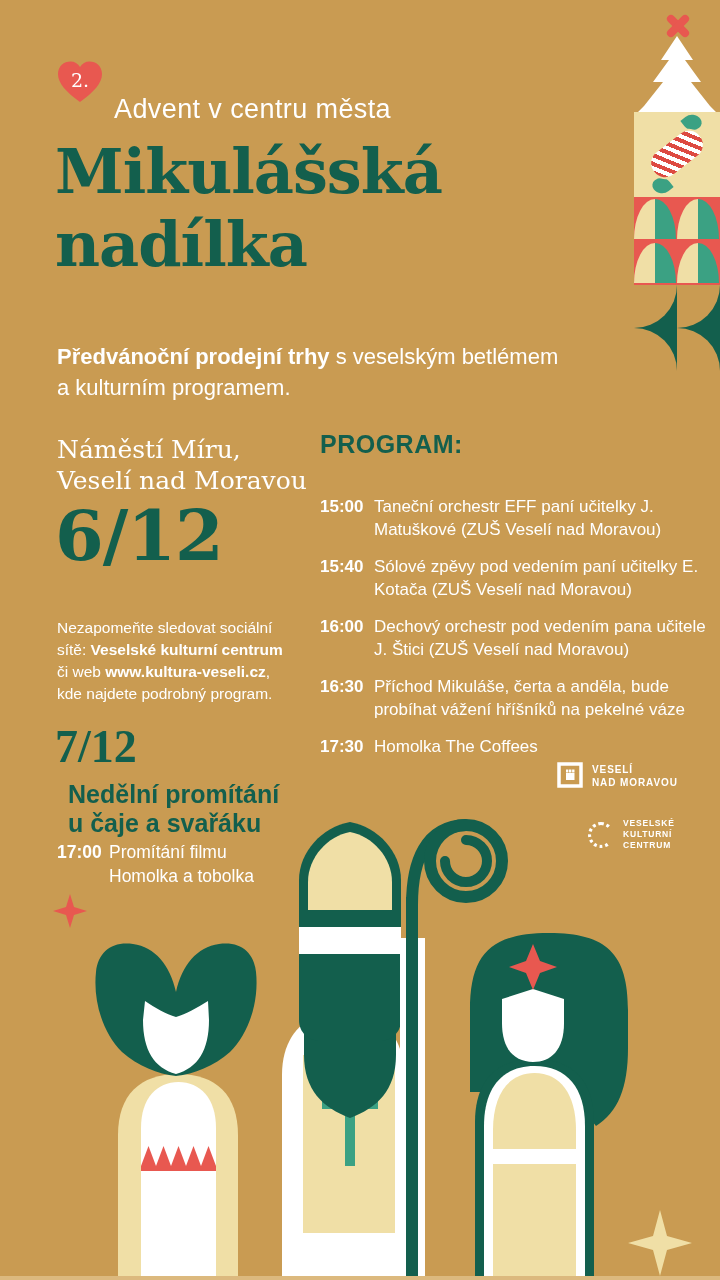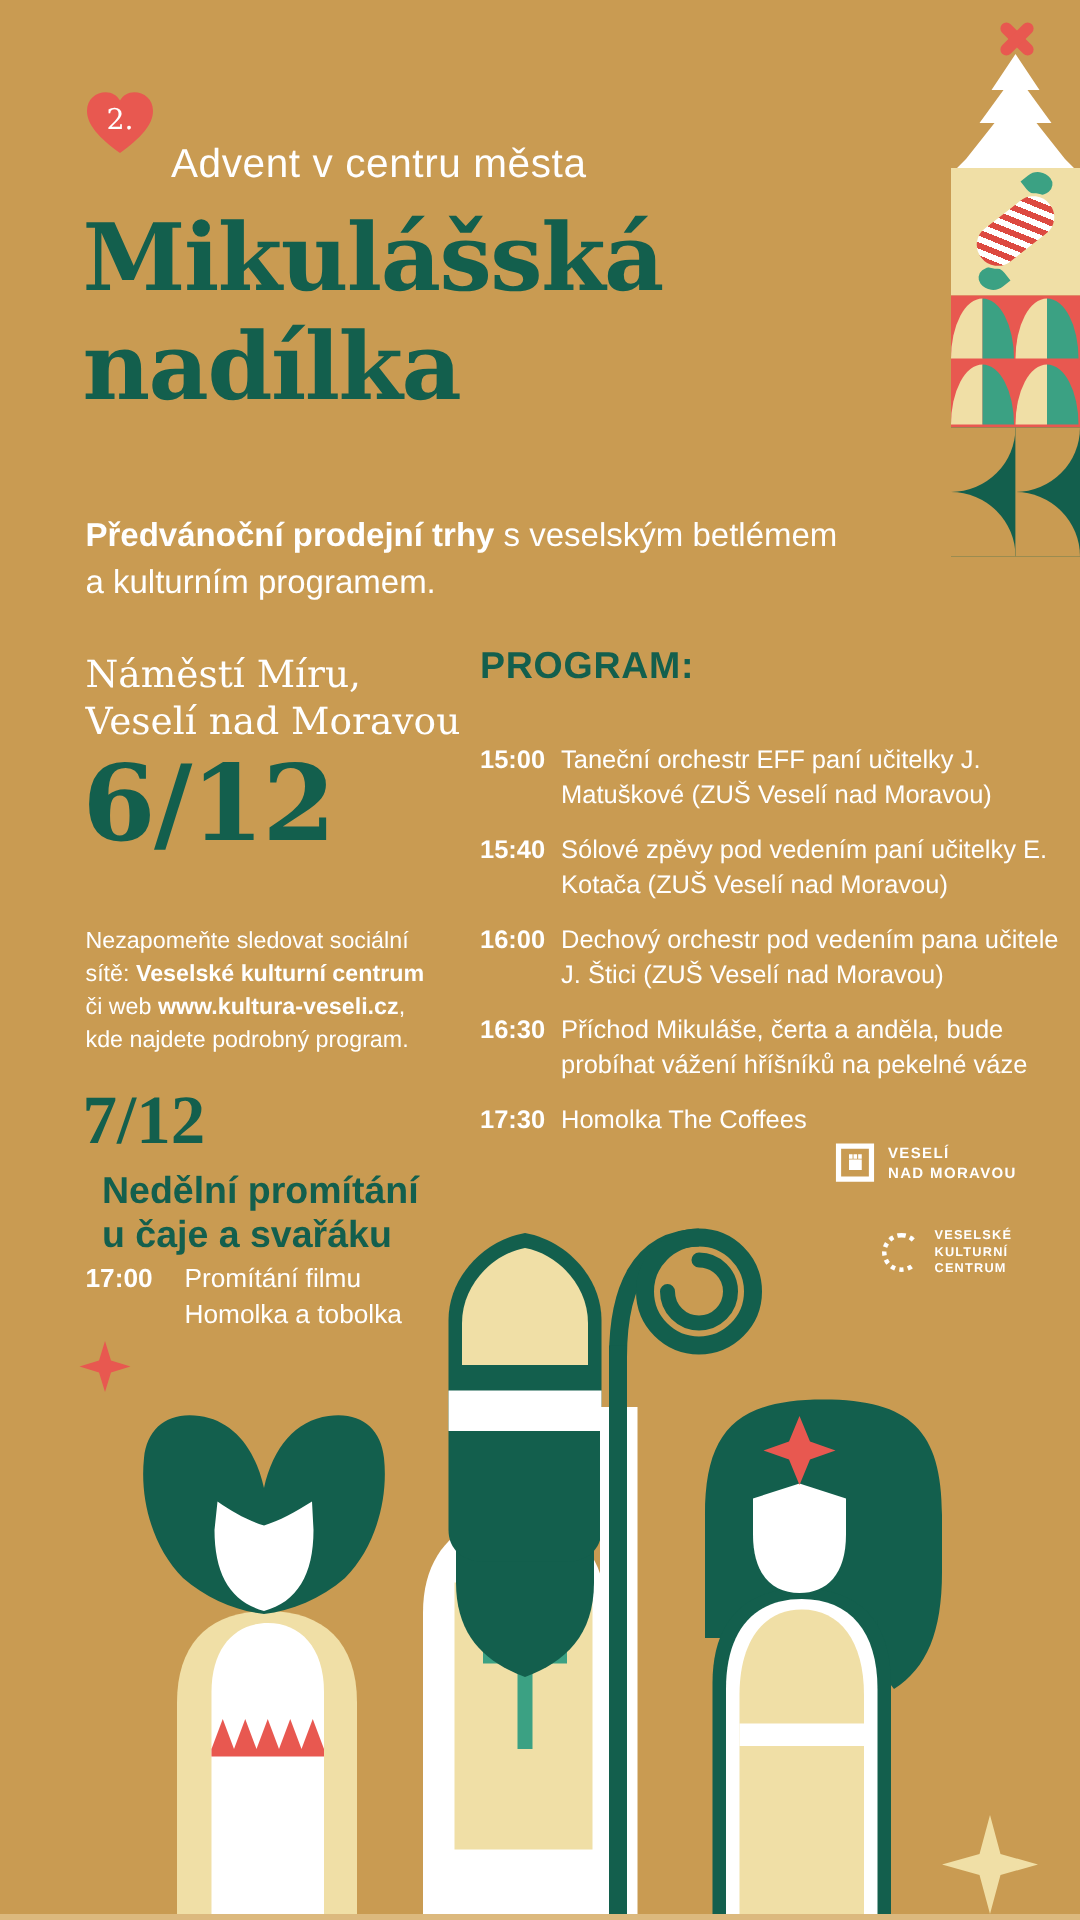--- a/index.html
+++ b/index.html
@@ -29,21 +29,21 @@
   
   .program{left:320px;top:430px;width:392px;}
   .program h2{margin:0 0 37px 0;font-size:25px;font-weight:800;color:var(--c-green,#135F4D);letter-spacing:.5px;}
   .pitem{display:flex;margin-bottom:14px;color:#fff;font-size:17px;line-height:1.35;}
   .pitem .time{flex:0 0 50px;font-weight:700;}
   .pitem .txt{flex:1;padding-left:4px;}
   
   .sundate{left:55px;top:720px;font-family:Liberation Serif, serif;font-weight:700;
     font-size:46px;color:var(--c-green,#135F4D);}
   .sunsub{left:57px;top:780px;font-size:25px;line-height:1.17;font-weight:700;color:var(--c-green,#135F4D);margin-left:11px;}
-  .sunitem{left:57px;top:841px;display:flex;color:#fff;font-size:17.5px;line-height:1.35;width:260px;gap:14px;}
+  .sunitem{left:57px;top:841px;display:flex;color:#fff;font-size:17.5px;line-height:1.35;width:260px;}
   .sunitem .time{flex:0 0 52px;font-weight:700;}
   
   .citylogo{left:557px;top:762px;display:flex;gap:9px;align-items:flex-start;}
   .citytxt{font-size:10px;font-weight:700;letter-spacing:.9px;line-height:13px;color:#fff;padding-top:1px;}
   .vkclogo{left:588px;top:818px;display:flex;gap:9px;align-items:center;}
   .vkc-c{width:26px;height:26px;border-radius:50%;border:3px dotted #fff;border-right-color:transparent;box-sizing:border-box;}
   .vkctxt{font-size:8.5px;font-weight:600;letter-spacing:.8px;line-height:11px;color:#fff;}
   
   .decor{right:0;top:0;width:86px;height:372px;}
   .xmark{position:absolute;left:30px;top:13px;width:28px;height:26px;}

